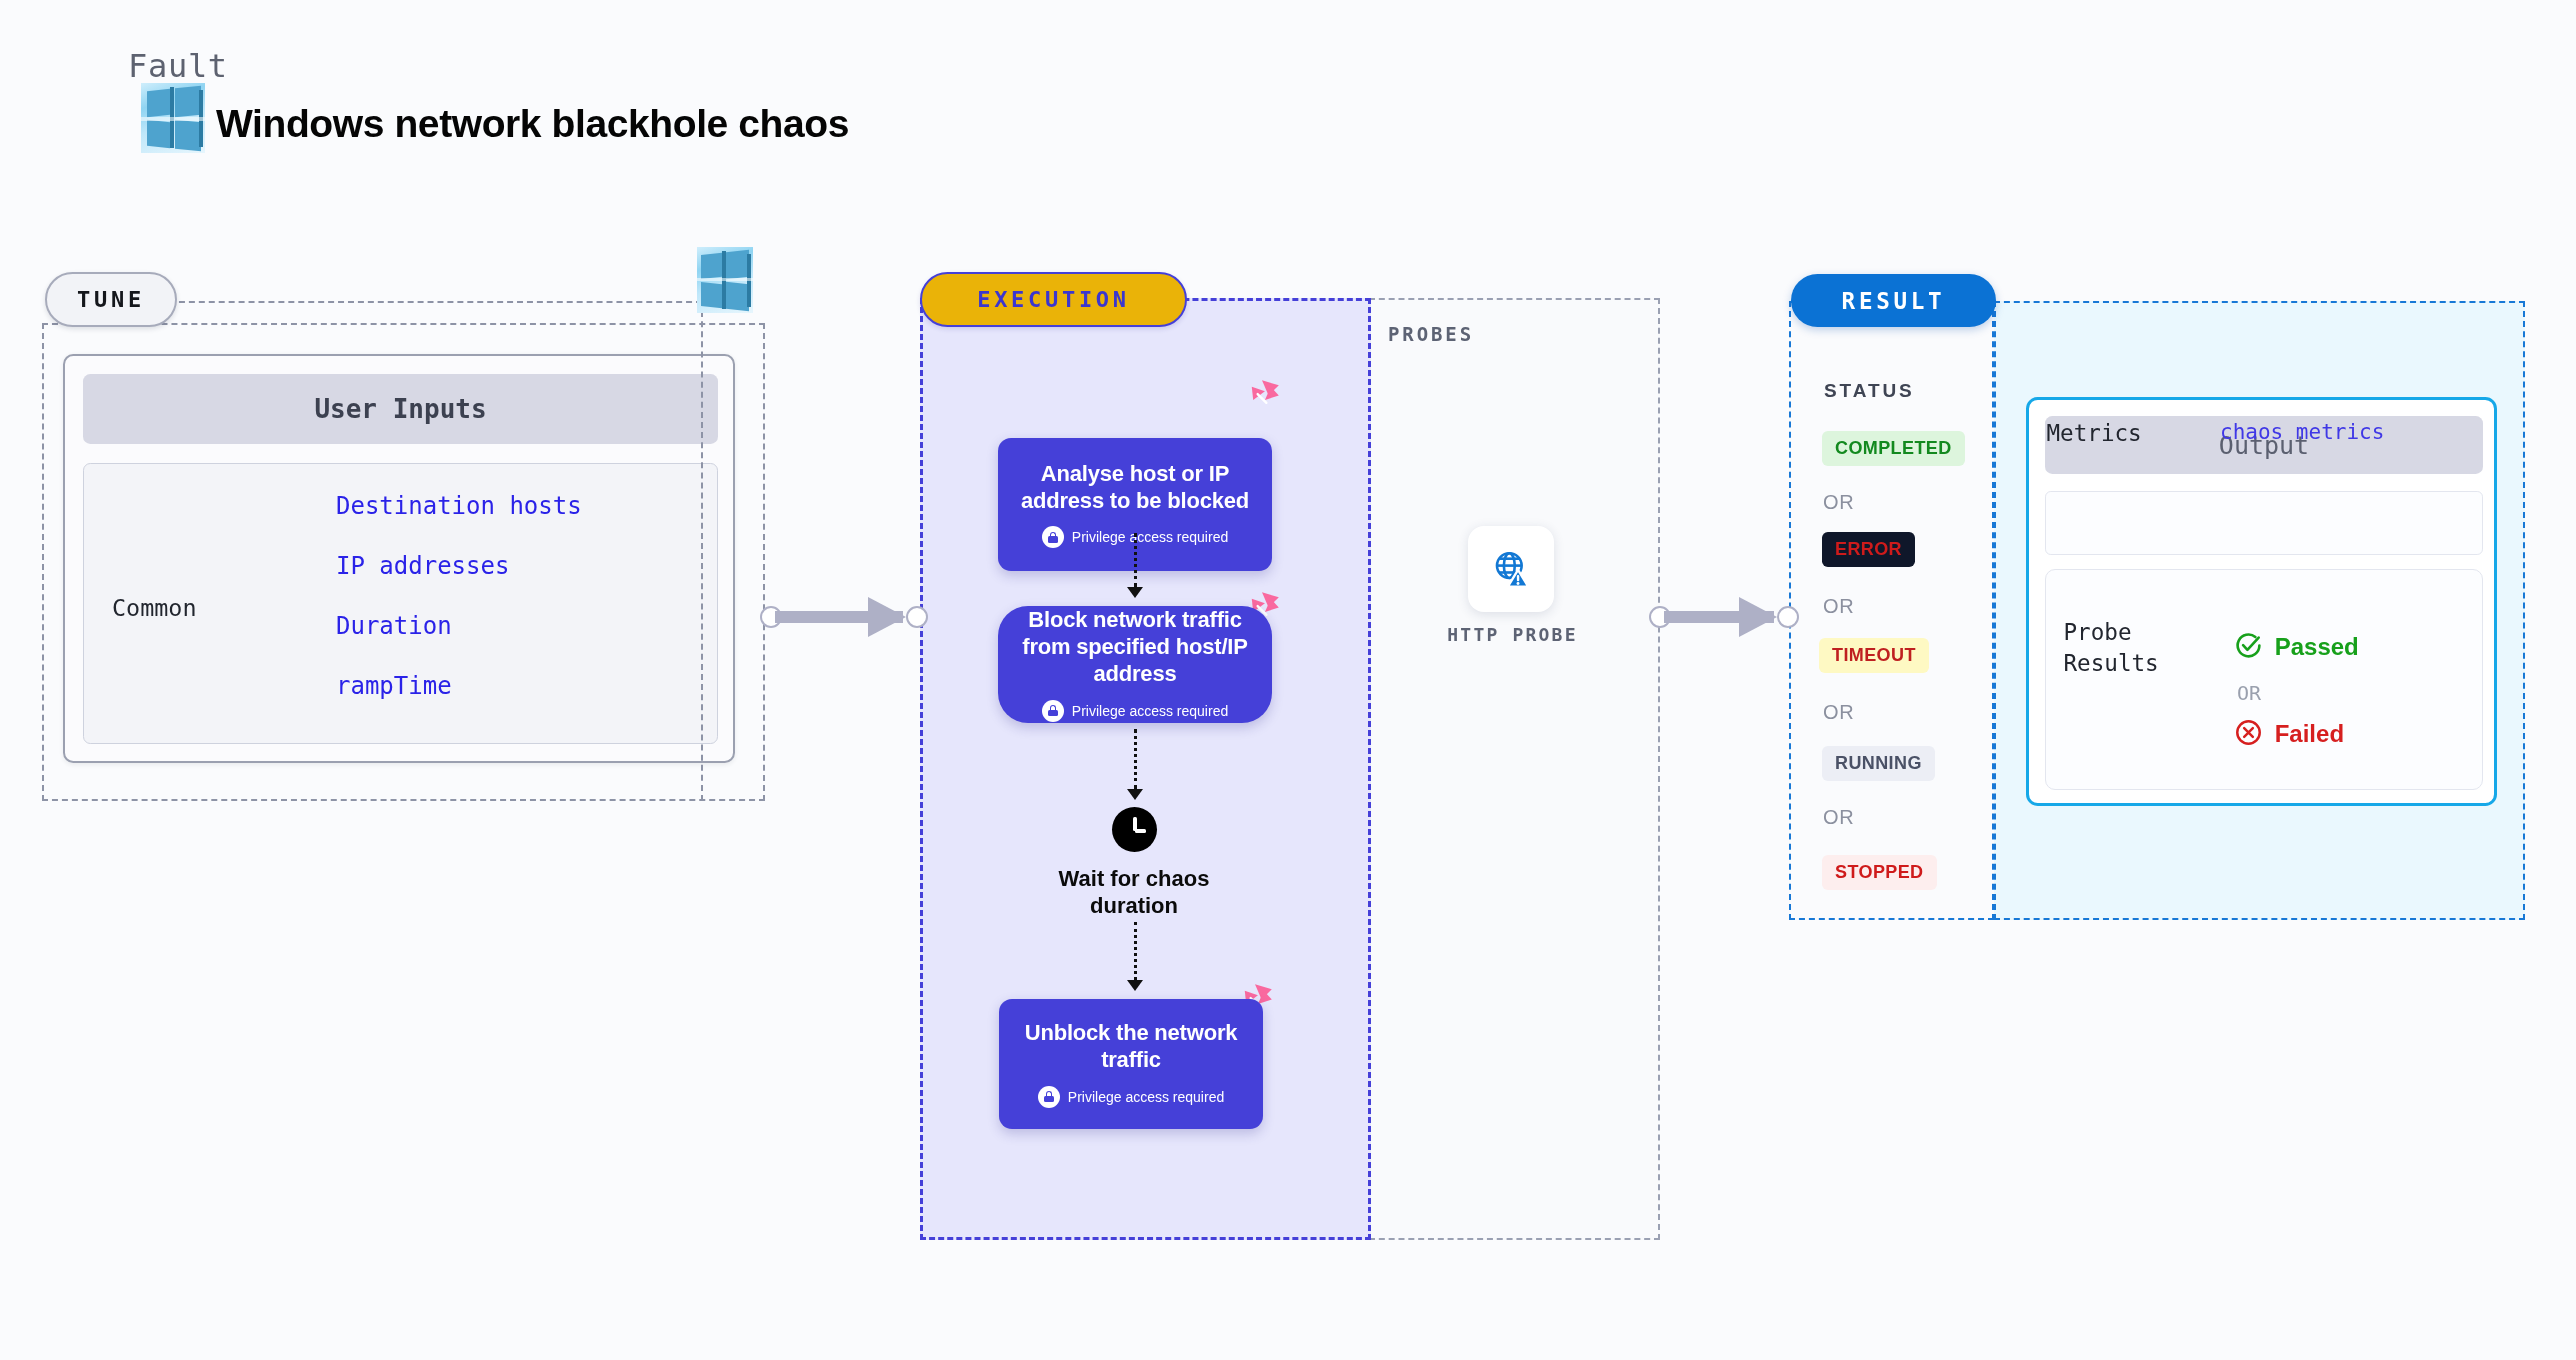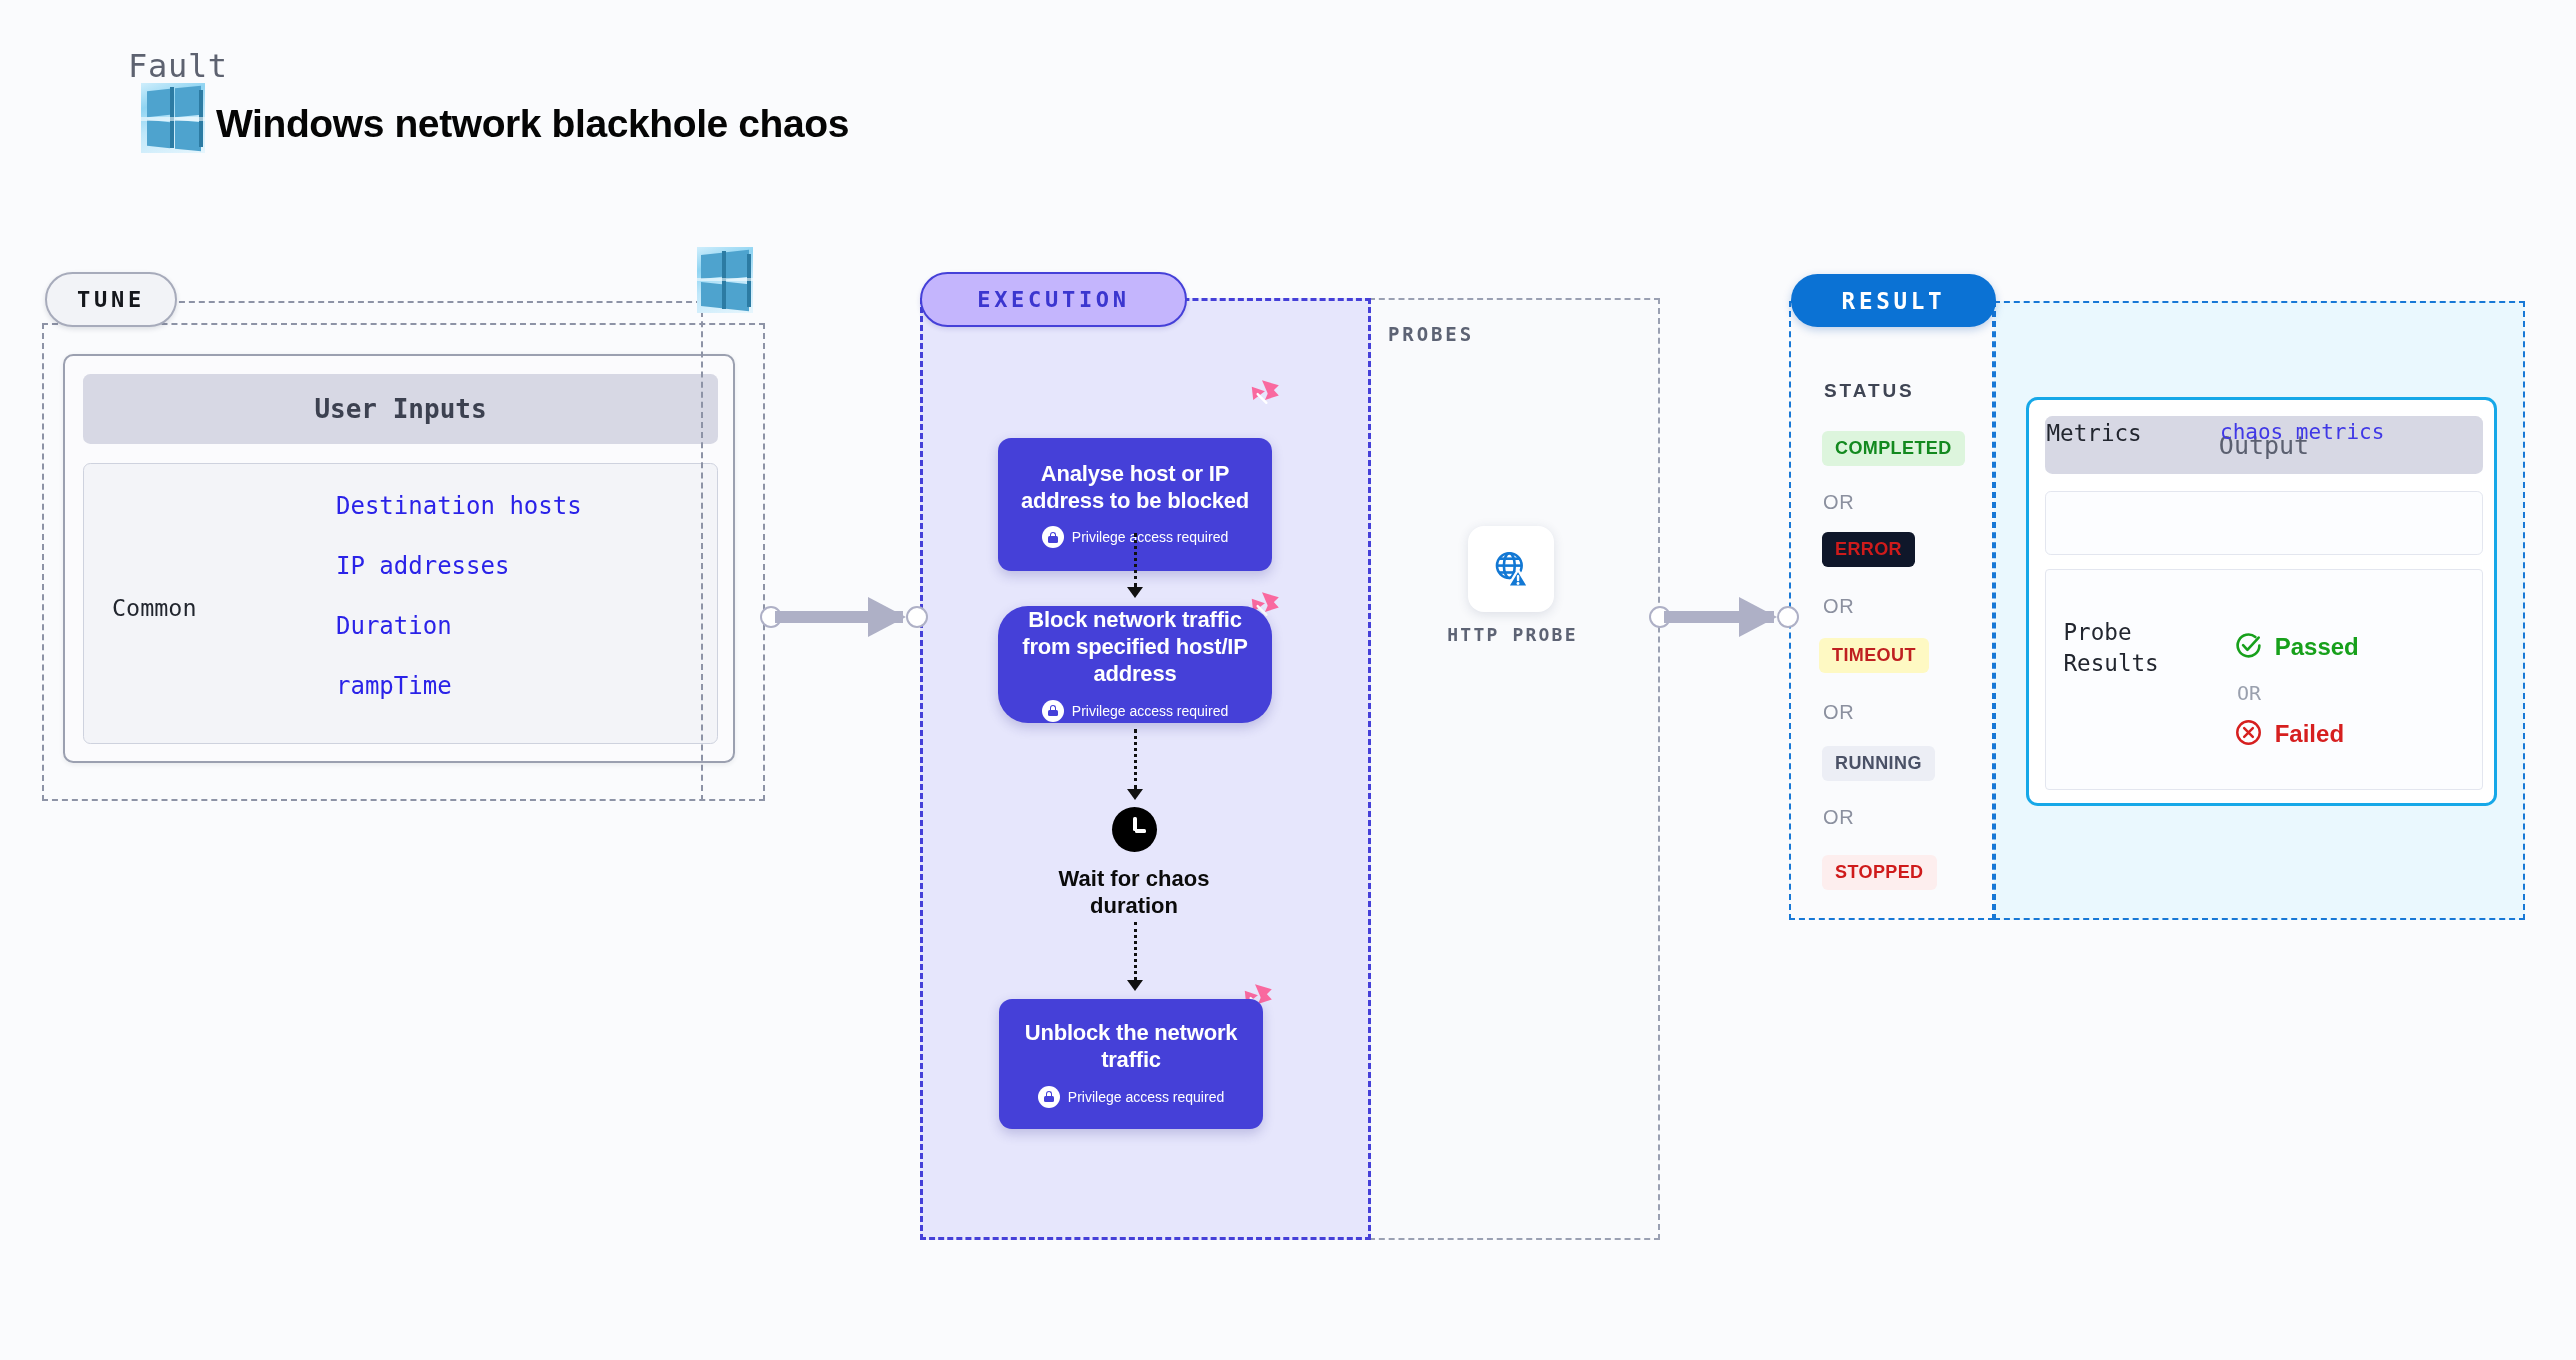--- a/index.html
+++ b/index.html
@@ -109,21 +109,21 @@
   #conn1 .head{left:108px;}
   #conn1 .dotR{left:146px;}
   #conn2{left:1649px;top:597px;width:150px;}
   #conn2 .bar{width:110px;}
   #conn2 .head{left:90px;}
   #conn2 .dotR{left:128px;}
 
   
   #exec-badge{
     left:920px;top:272px;width:263px;height:51px;
-    background:#c4b5fd;border:2.2px solid #4540d8;
+    background:#eab308;border:2.2px solid #4540d8;
     color:#3b36cf;font-size:22px;
     box-shadow:0 2.2px 5.8px rgba(40,35,140,.14);
   }
   #exec-box{
     left:920px;top:298px;width:451px;height:942px;
     border:3.7px dashed #4540d8;background:#e6e6fc;
   }
   #probes-box{
     left:1369px;top:298px;width:291px;height:942px;
     border:2.2px dashed #9aa0b2;background:#f9fafc;
@@ -256,21 +256,21 @@
   #metrics-key{
     position:absolute;left:17.5px;top:20px;
     font-family:"DejaVu Sans Mono", monospace;font-size:22.6px;color:#22262f;
   }
   #metrics-val{
     position:absolute;left:191px;top:20px;
     font-family:"DejaVu Sans Mono", monospace;font-size:21px;color:#4038e6;
   }
   #probe-row{
     position:absolute;left:16px;top:169px;width:438px;height:221px;
-    box-sizing:border-box;border:1.5px solid #e3e6ef;border-radius:4px;background:#fcfdff;
+    box-sizing:border-box;border:1.5px solid #e3e6ef;border-radius:10px;background:#fcfdff;
   }
   #probe-key{
     position:absolute;left:17.5px;top:47px;
     font-family:"DejaVu Sans Mono", monospace;font-size:22.6px;color:#22262f;line-height:1.35;
   }
   .probe-res{position:absolute;display:flex;align-items:center;gap:11.7px;}
   #probe-passed{left:188px;top:61px;}
   #probe-or{left:191px;top:111px;font-family:"DejaVu Sans Mono", monospace;
     font-size:20px;color:#9aa0ae;position:absolute;}
   #probe-failed{left:188px;top:148px;}

